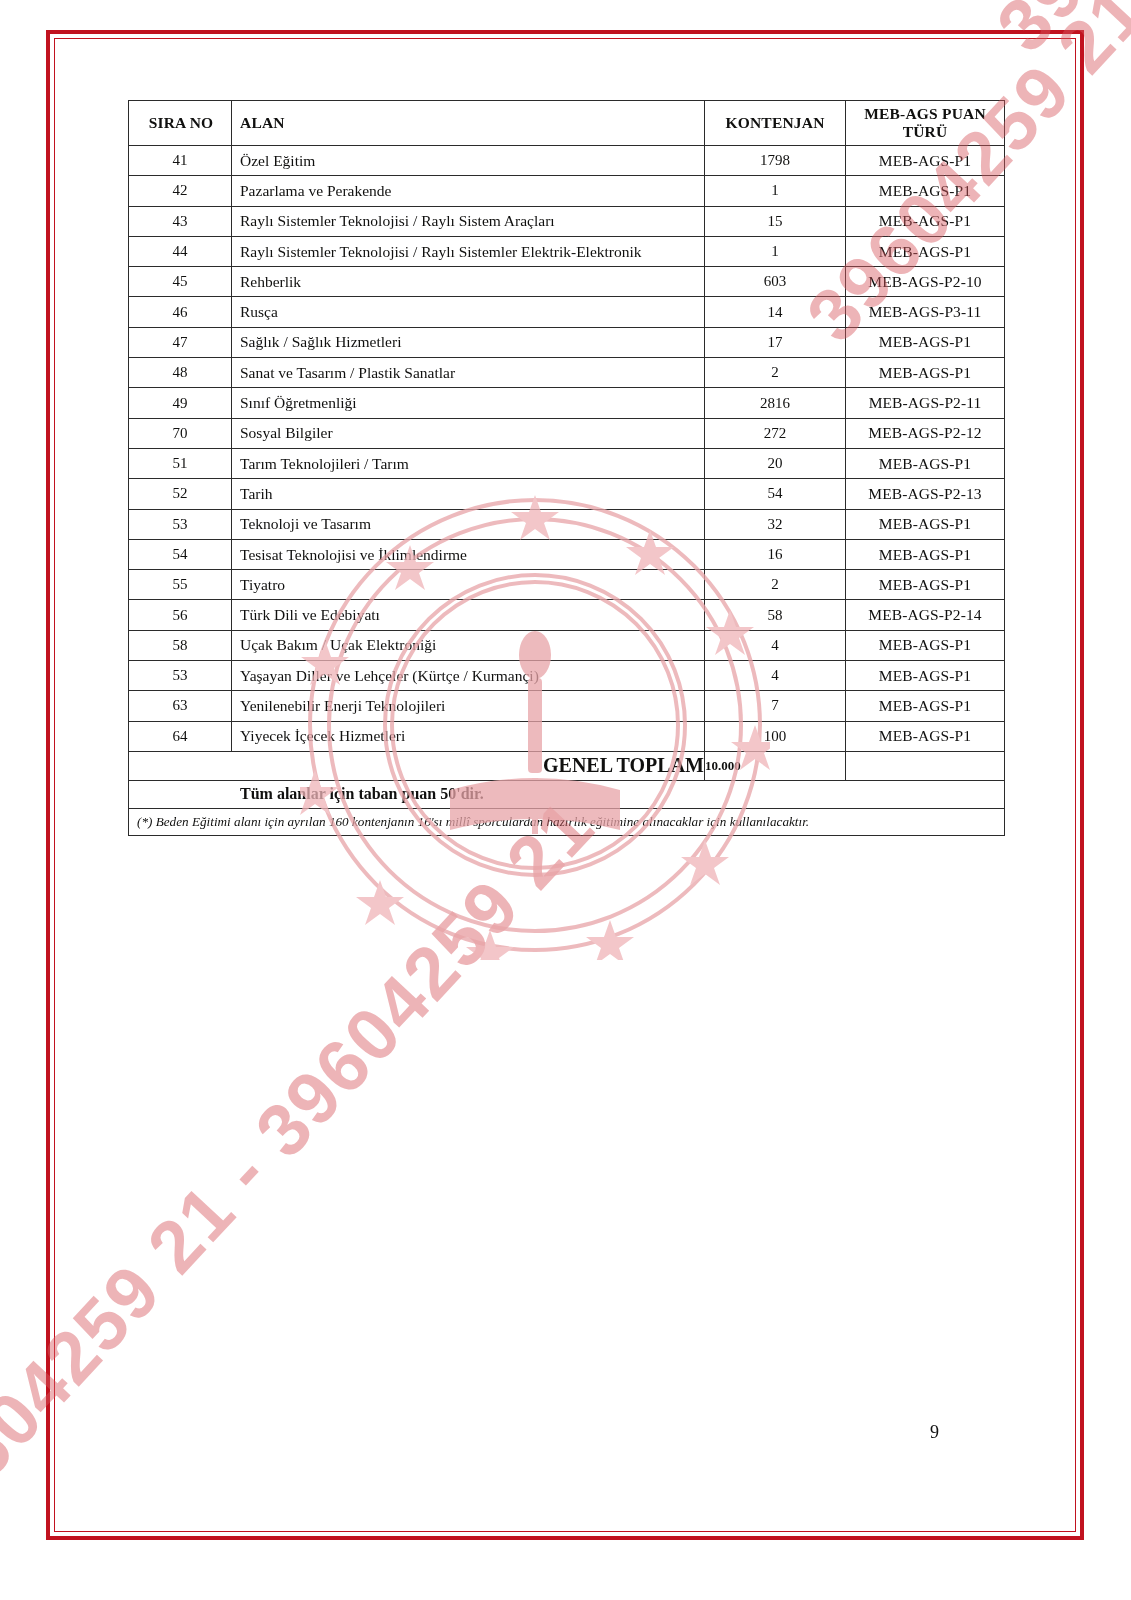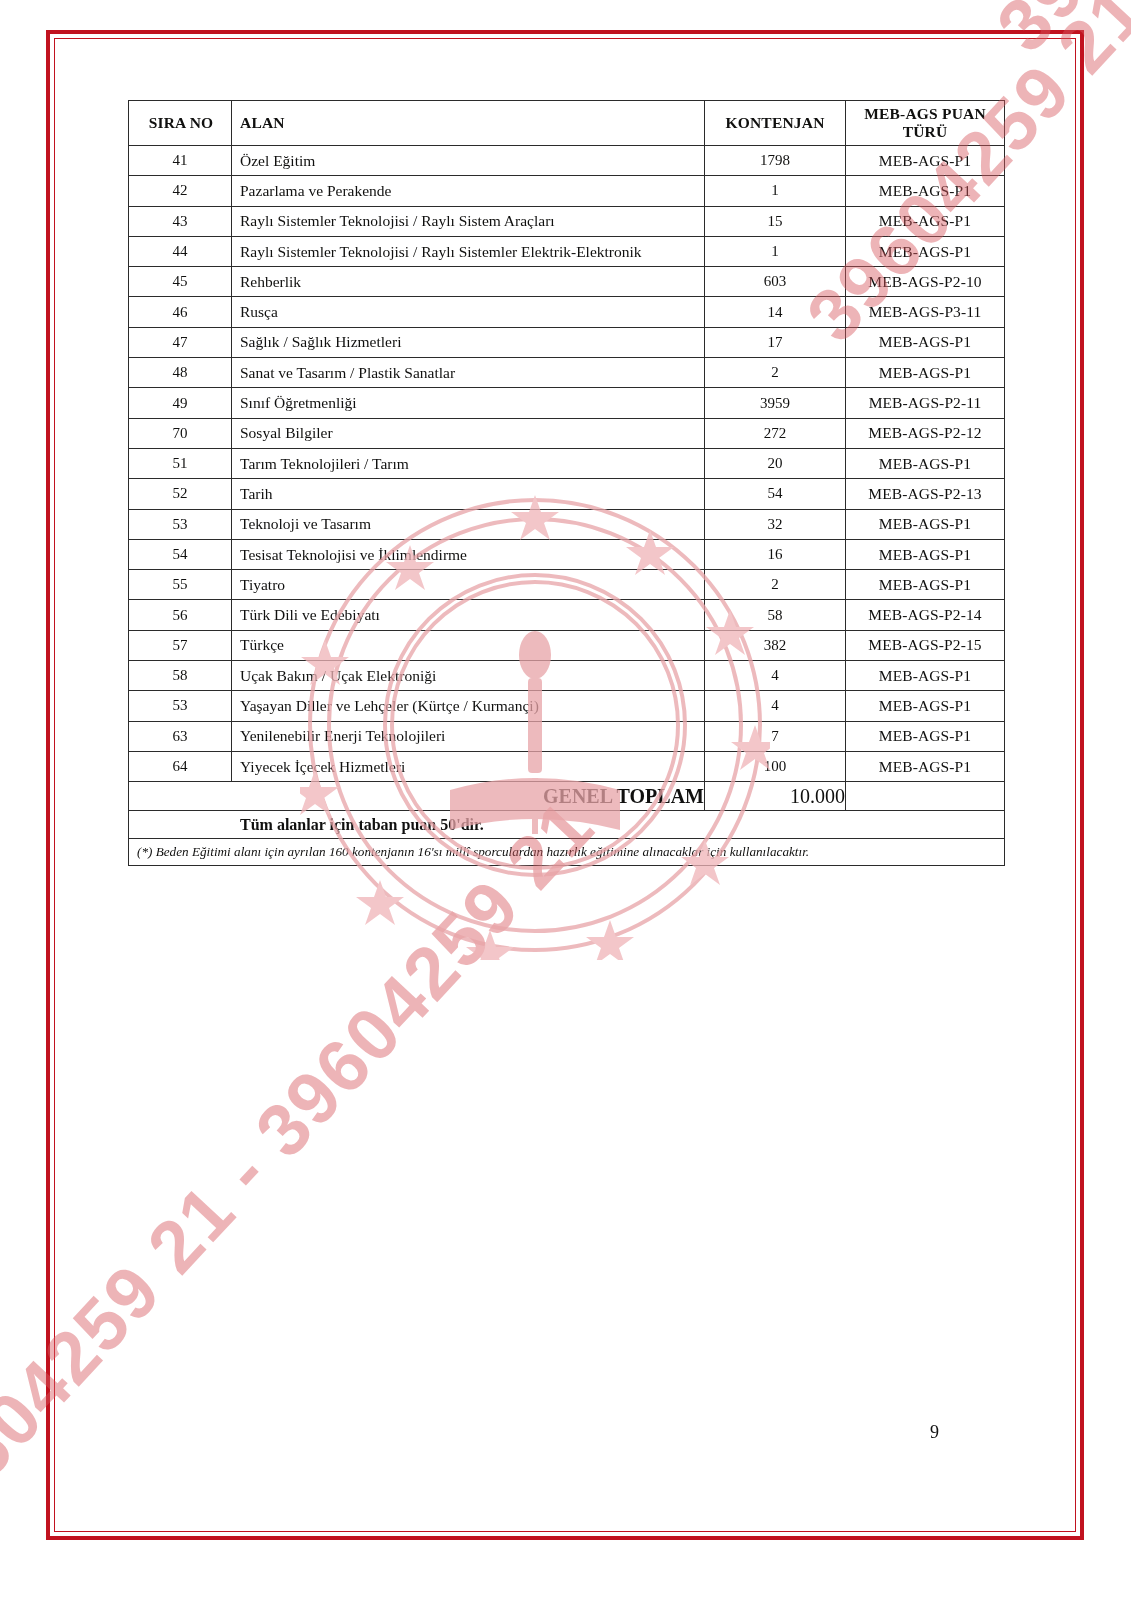--- a/index.html
+++ b/index.html
@@ -82,23 +82,23 @@
   tr.total-row td {
     height: 28px;
   }
   td.total-label {
     text-align: right;
     font-weight: bold;
     padding-right: 10px;
     font-size: 20px;
   }
   td.total-value {
-    text-align: right;
-    font-weight: normal;
-    font-size: 20px;
+    text-align: left;
+    font-weight: bold;
+    font-size: 13px;
   }
 
   tr.note-row td {
     height: 27px;
     text-align: left;
     padding-left: 111px;
     font-weight: bold;
     font-size: 16px;
   }
   tr.footnote-row td {
@@ -218,21 +218,21 @@
       </tr>
       <tr>
         <td class="c-sira">48</td>
         <td class="c-alan">Sanat ve Tasarım / Plastik Sanatlar</td>
         <td class="c-kont">2</td>
         <td class="c-puan">MEB-AGS-P1</td>
       </tr>
       <tr>
         <td class="c-sira">49</td>
         <td class="c-alan">Sınıf Öğretmenliği</td>
-        <td class="c-kont">3959</td>
+        <td class="c-kont">2816</td>
         <td class="c-puan">MEB-AGS-P2-11</td>
       </tr>
       <tr>
         <td class="c-sira">70</td>
         <td class="c-alan">Sosyal Bilgiler</td>
         <td class="c-kont">272</td>
         <td class="c-puan">MEB-AGS-P2-12</td>
       </tr>
       <tr>
         <td class="c-sira">51</td>
@@ -262,26 +262,20 @@
         <td class="c-sira">55</td>
         <td class="c-alan">Tiyatro</td>
         <td class="c-kont">2</td>
         <td class="c-puan">MEB-AGS-P1</td>
       </tr>
       <tr>
         <td class="c-sira">56</td>
         <td class="c-alan">Türk Dili ve Edebiyatı</td>
         <td class="c-kont">58</td>
         <td class="c-puan">MEB-AGS-P2-14</td>
-      </tr>
-      <tr>
-        <td class="c-sira">57</td>
-        <td class="c-alan">Türkçe</td>
-        <td class="c-kont">382</td>
-        <td class="c-puan">MEB-AGS-P2-15</td>
       </tr>
       <tr>
         <td class="c-sira">58</td>
         <td class="c-alan">Uçak Bakım / Uçak Elektroniği</td>
         <td class="c-kont">4</td>
         <td class="c-puan">MEB-AGS-P1</td>
       </tr>
       <tr>
         <td class="c-sira">53</td>
         <td class="c-alan">Yaşayan Diller ve Lehçeler (Kürtçe / Kurmançi)</td>

